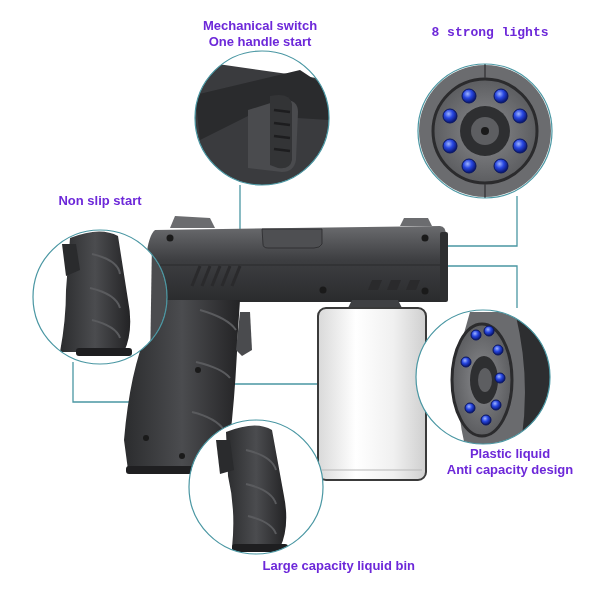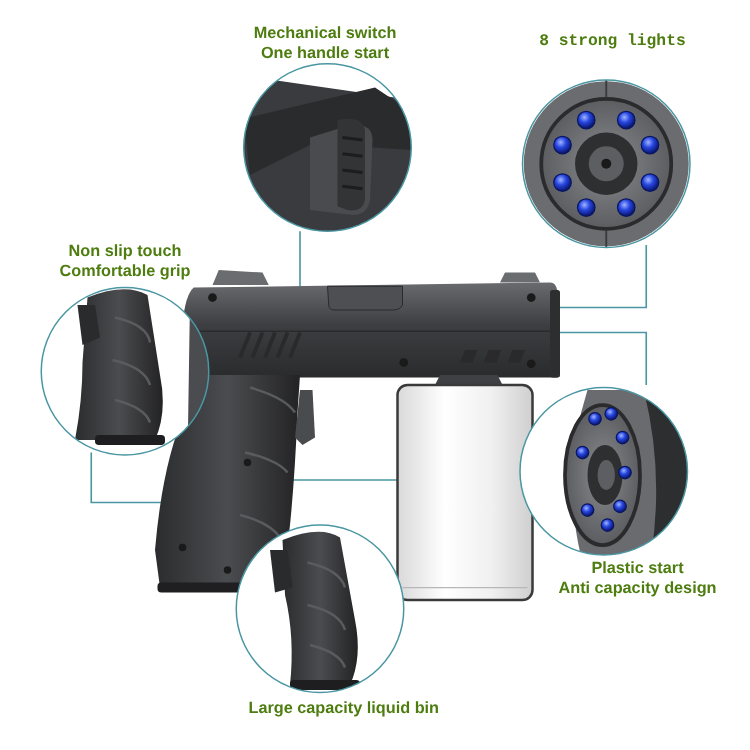--- a/index.html
+++ b/index.html
@@ -1,19 +1,19 @@
 <!DOCTYPE html>
 <html><head>
 <meta charset="utf-8">
 <style>
   html, body { margin:0; padding:0; background:#ffffff; }
   body { width:600px; height:600px; position:relative; overflow:hidden;
          font-family:"Liberation Sans", sans-serif; }
   .label { position:absolute; text-align:center; font-weight:bold; font-size:13px;
-           line-height:16px; color:#4d7c0f; white-space:nowrap; }
+           line-height:16px; color:#6d28d9; white-space:nowrap; }
   .label span { display:block; }
   svg#scene { position:absolute; left:0; top:0; }
 </style>
 </head>
 <body>
 
 <svg id="scene" width="600" height="600" viewBox="0 0 600 600">
   <defs>
     <linearGradient id="gBody" x1="0" y1="0" x2="0" y2="1">
       <stop offset="0" stop-color="#6a6b6e"></stop>
@@ -197,22 +197,21 @@
 </svg>
 
 <div class="label" style="left:190px; top:18px; width:140px;">
   <span>Mechanical switch</span>
   <span>One handle start</span>
 </div>
 <div class="label" style="left:405px; top:25px; width:170px;font-family:Liberation Mono, monospace;">
   <span>8 strong lights</span>
 </div>
 <div class="label" style="left:25px; top:193px; width:150px;">
-  <span>Non slip touch</span>
-  <span>Comfortable grip</span>
+  <span>Non slip start</span>
 </div>
 <div class="label" style="left:425px; top:446px; width:170px;">
-  <span>Plastic start</span>
+  <span>Plastic liquid</span>
   <span>Anti capacity design</span>
 </div>
-<div class="label" style="left:135px; top:558px; width:280px;">
+<div class="label" style="left:135px; top:558px; width:280px;text-align:right;">
   <span>Large capacity liquid bin</span>
 </div>
 
 </body></html>

